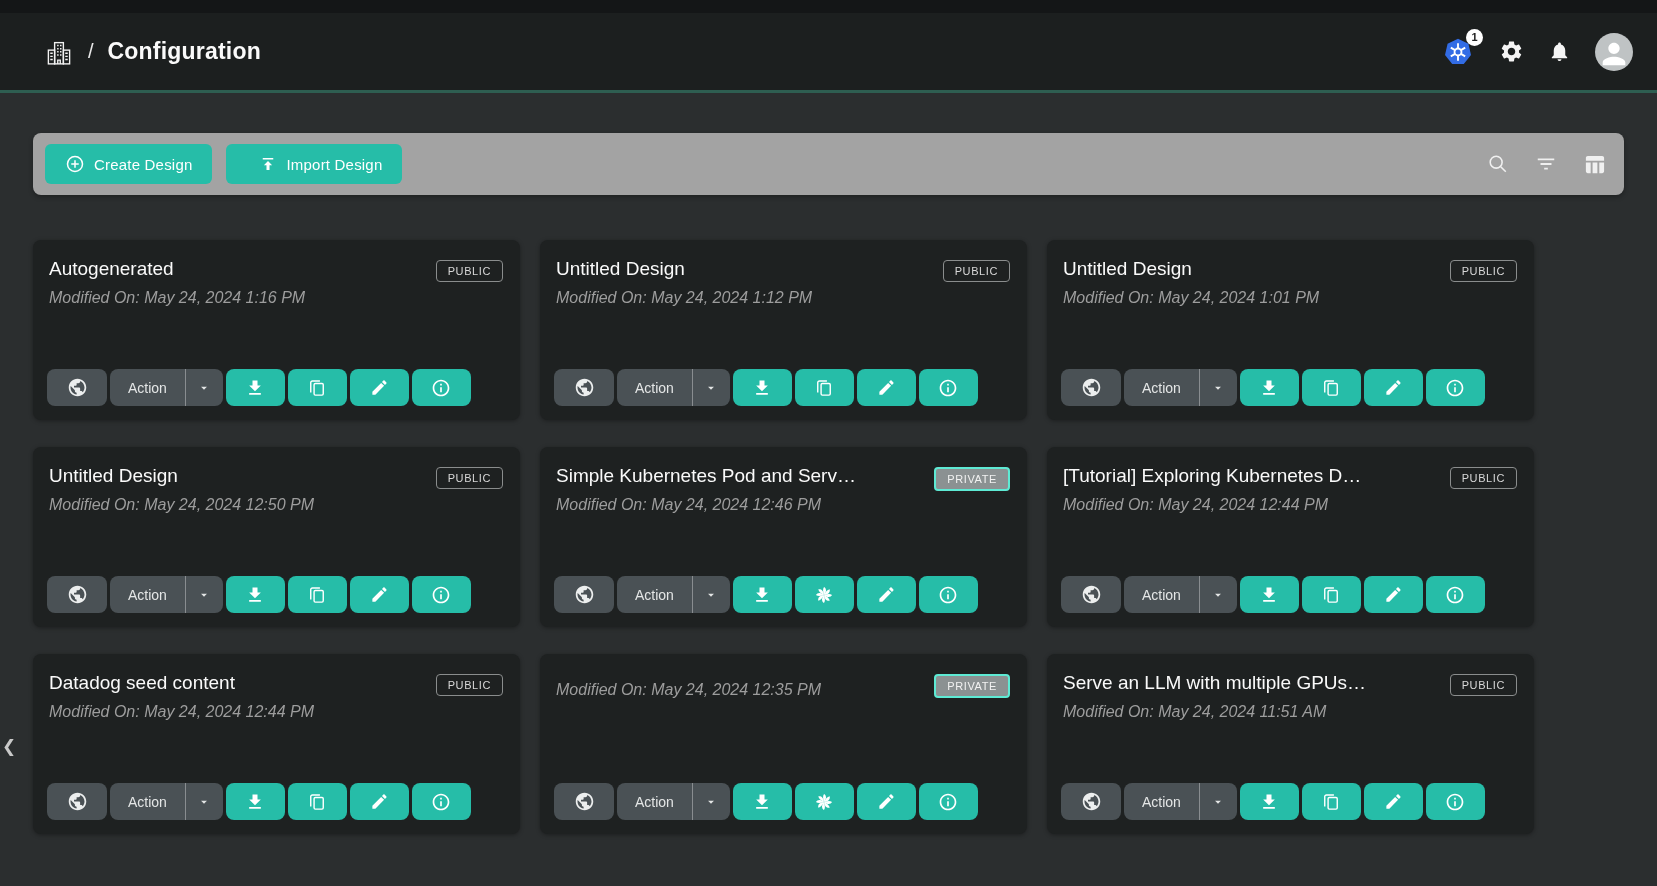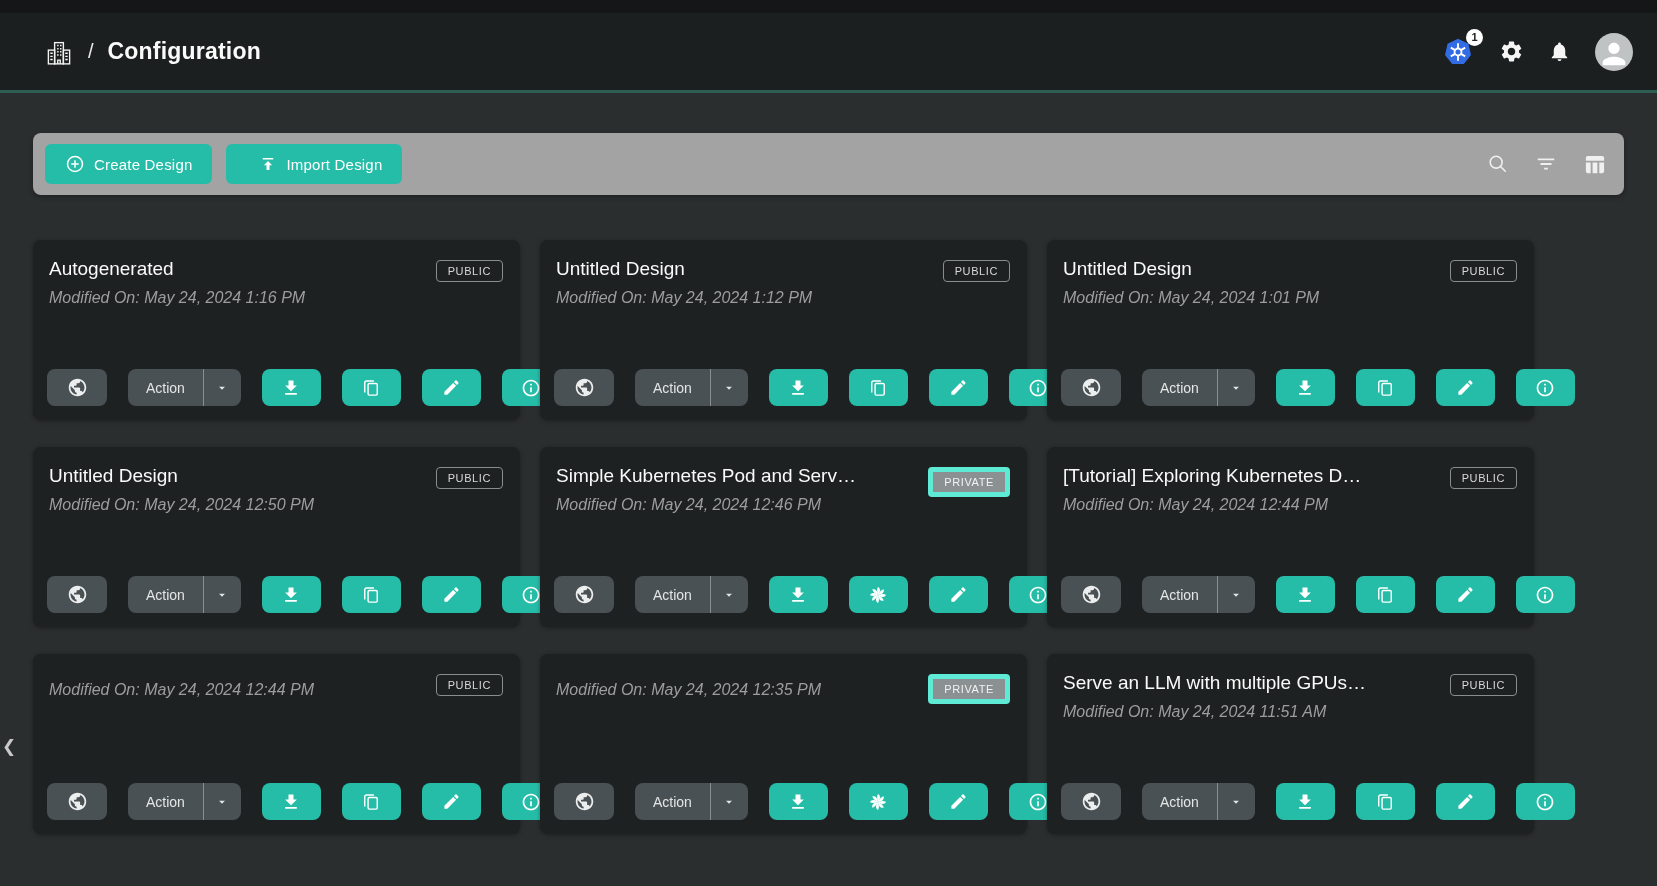--- a/index.html
+++ b/index.html
@@ -69,27 +69,27 @@
   .card-title {
     font-size: 19px; font-weight: 500; color: #fafafa;
     max-width: 370px; white-space: nowrap; overflow: hidden; text-overflow: ellipsis;
   }
   .badge {
     position: absolute; top: 20px; right: 17px;
     font-size: 11px; letter-spacing: .6px; padding: 4px 11px;
     border-radius: 4px; font-weight: 400;
   }
   .badge-public { border: 1px solid #8a8d8d; color: #d8d8d8; background: transparent; }
-  .badge-private { border: 5px solid #5eead4; color: #f2f2f2; background: #8b9192; }
+  .badge-private { border: 2px solid #5eead4; color: #f2f2f2; background: #8b9192; }
   .card-modified {
     margin-top: 9px; font-size: 16px; font-style: italic; color: #9d9d9d;
   }
   .card-actions {
     position: absolute; left: 14px; bottom: 14px;
-    display: flex; align-items: flex-start; gap: 21px;
+    display: flex; align-items: flex-start; gap: 3px;
   }
   .abtn {
     height: 37px; border: none; border-radius: 8px; cursor: pointer;
     display: flex; align-items: center; justify-content: center; color: #fff;
   }
   .abtn-dark { background: #4a5155; color: #eceeee; }
   .abtn-globe { width: 60px; }
   .abtn-split { padding: 0; overflow: hidden; }
   .split-label {
     font-size: 14px; color: #e4e6e6; padding: 0 18px;
@@ -453,20 +453,21 @@
       </button>
       <button class="abtn abtn-teal">
         <svg width="20" height="20" viewBox="0 0 24 24" fill="currentColor">
           <path d="M12 2C6.48 2 2 6.48 2 12s4.48 10 10 10 10-4.48 10-10S17.52 2 12 2zm0 18c-4.41 0-8-3.59-8-8s3.59-8 8-8 8 3.59 8 8-3.59 8-8 8zM11 7h2v2h-2V7zm0 4h2v6h-2v-6z"></path>
         </svg>
       </button>
     </div>
   </div>
 
   <div class="card">
+    <div class="card-title">Datadog seed content</div>
     <span class="badge badge-public">PUBLIC</span>
     <div class="card-modified">Modified On: May 24, 2024 12:44 PM</div>
     <div class="card-actions">
       <button class="abtn abtn-dark abtn-globe">
         <svg width="21" height="21" viewBox="0 0 24 24" fill="currentColor">
           <path d="M12 2C6.48 2 2 6.48 2 12s4.48 10 10 10 10-4.48 10-10S17.52 2 12 2zm-1 17.93c-3.95-.49-7-3.85-7-7.93 0-.62.08-1.21.21-1.79L9 15v1c0 1.1.9 2 2 2v1.93zm6.9-2.54c-.26-.81-1-1.39-1.9-1.39h-1v-3c0-.55-.45-1-1-1H8v-2h2c.55 0 1-.45 1-1V7h2c1.1 0 2-.9 2-2v-.41c2.93 1.19 5 4.06 5 7.41 0 2.08-.8 3.97-2.1 5.39z"></path>
         </svg>
       </button>
       <div class="abtn abtn-dark abtn-split">
         <span class="split-label">Action</span>

